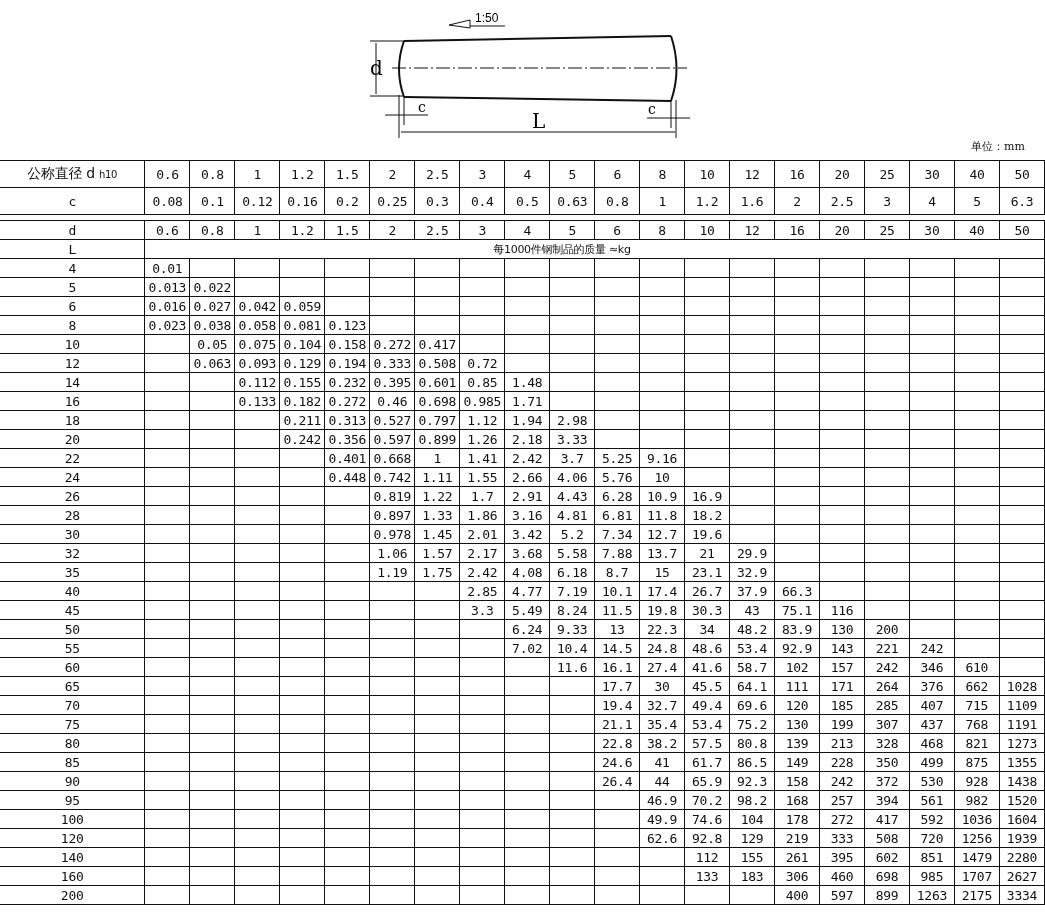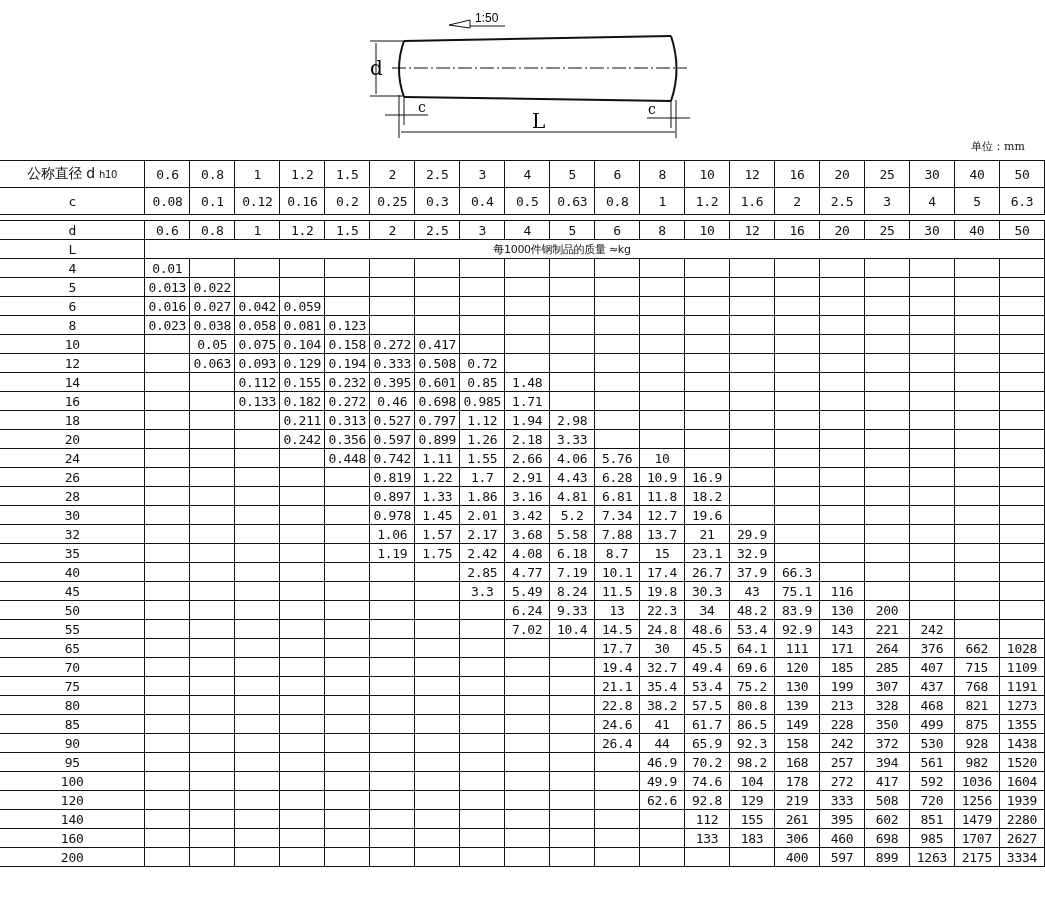--- a/index.html
+++ b/index.html
@@ -410,20 +410,43 @@
         <td></td>
         <td></td>
         <td></td>
         <td></td>
         <td></td>
         <td></td>
         <td></td>
         <td></td>
       </tr>
       <tr>
+        <td class="lab">22</td>
+        <td></td>
+        <td></td>
+        <td></td>
+        <td></td>
+        <td>0.401</td>
+        <td>0.668</td>
+        <td>1</td>
+        <td>1.41</td>
+        <td>2.42</td>
+        <td>3.7</td>
+        <td>5.25</td>
+        <td>9.16</td>
+        <td></td>
+        <td></td>
+        <td></td>
+        <td></td>
+        <td></td>
+        <td></td>
+        <td></td>
+        <td></td>
+      </tr>
+      <tr>
         <td class="lab">24</td>
         <td></td>
         <td></td>
         <td></td>
         <td></td>
         <td>0.448</td>
         <td>0.742</td>
         <td>1.11</td>
         <td>1.55</td>
         <td>2.66</td>
@@ -640,20 +663,43 @@
         <td>48.6</td>
         <td>53.4</td>
         <td>92.9</td>
         <td>143</td>
         <td>221</td>
         <td>242</td>
         <td></td>
         <td></td>
       </tr>
       <tr>
+        <td class="lab">60</td>
+        <td></td>
+        <td></td>
+        <td></td>
+        <td></td>
+        <td></td>
+        <td></td>
+        <td></td>
+        <td></td>
+        <td></td>
+        <td>11.6</td>
+        <td>16.1</td>
+        <td>27.4</td>
+        <td>41.6</td>
+        <td>58.7</td>
+        <td>102</td>
+        <td>157</td>
+        <td>242</td>
+        <td>346</td>
+        <td>610</td>
+        <td></td>
+      </tr>
+      <tr>
         <td class="lab">65</td>
         <td></td>
         <td></td>
         <td></td>
         <td></td>
         <td></td>
         <td></td>
         <td></td>
         <td></td>
         <td></td>

